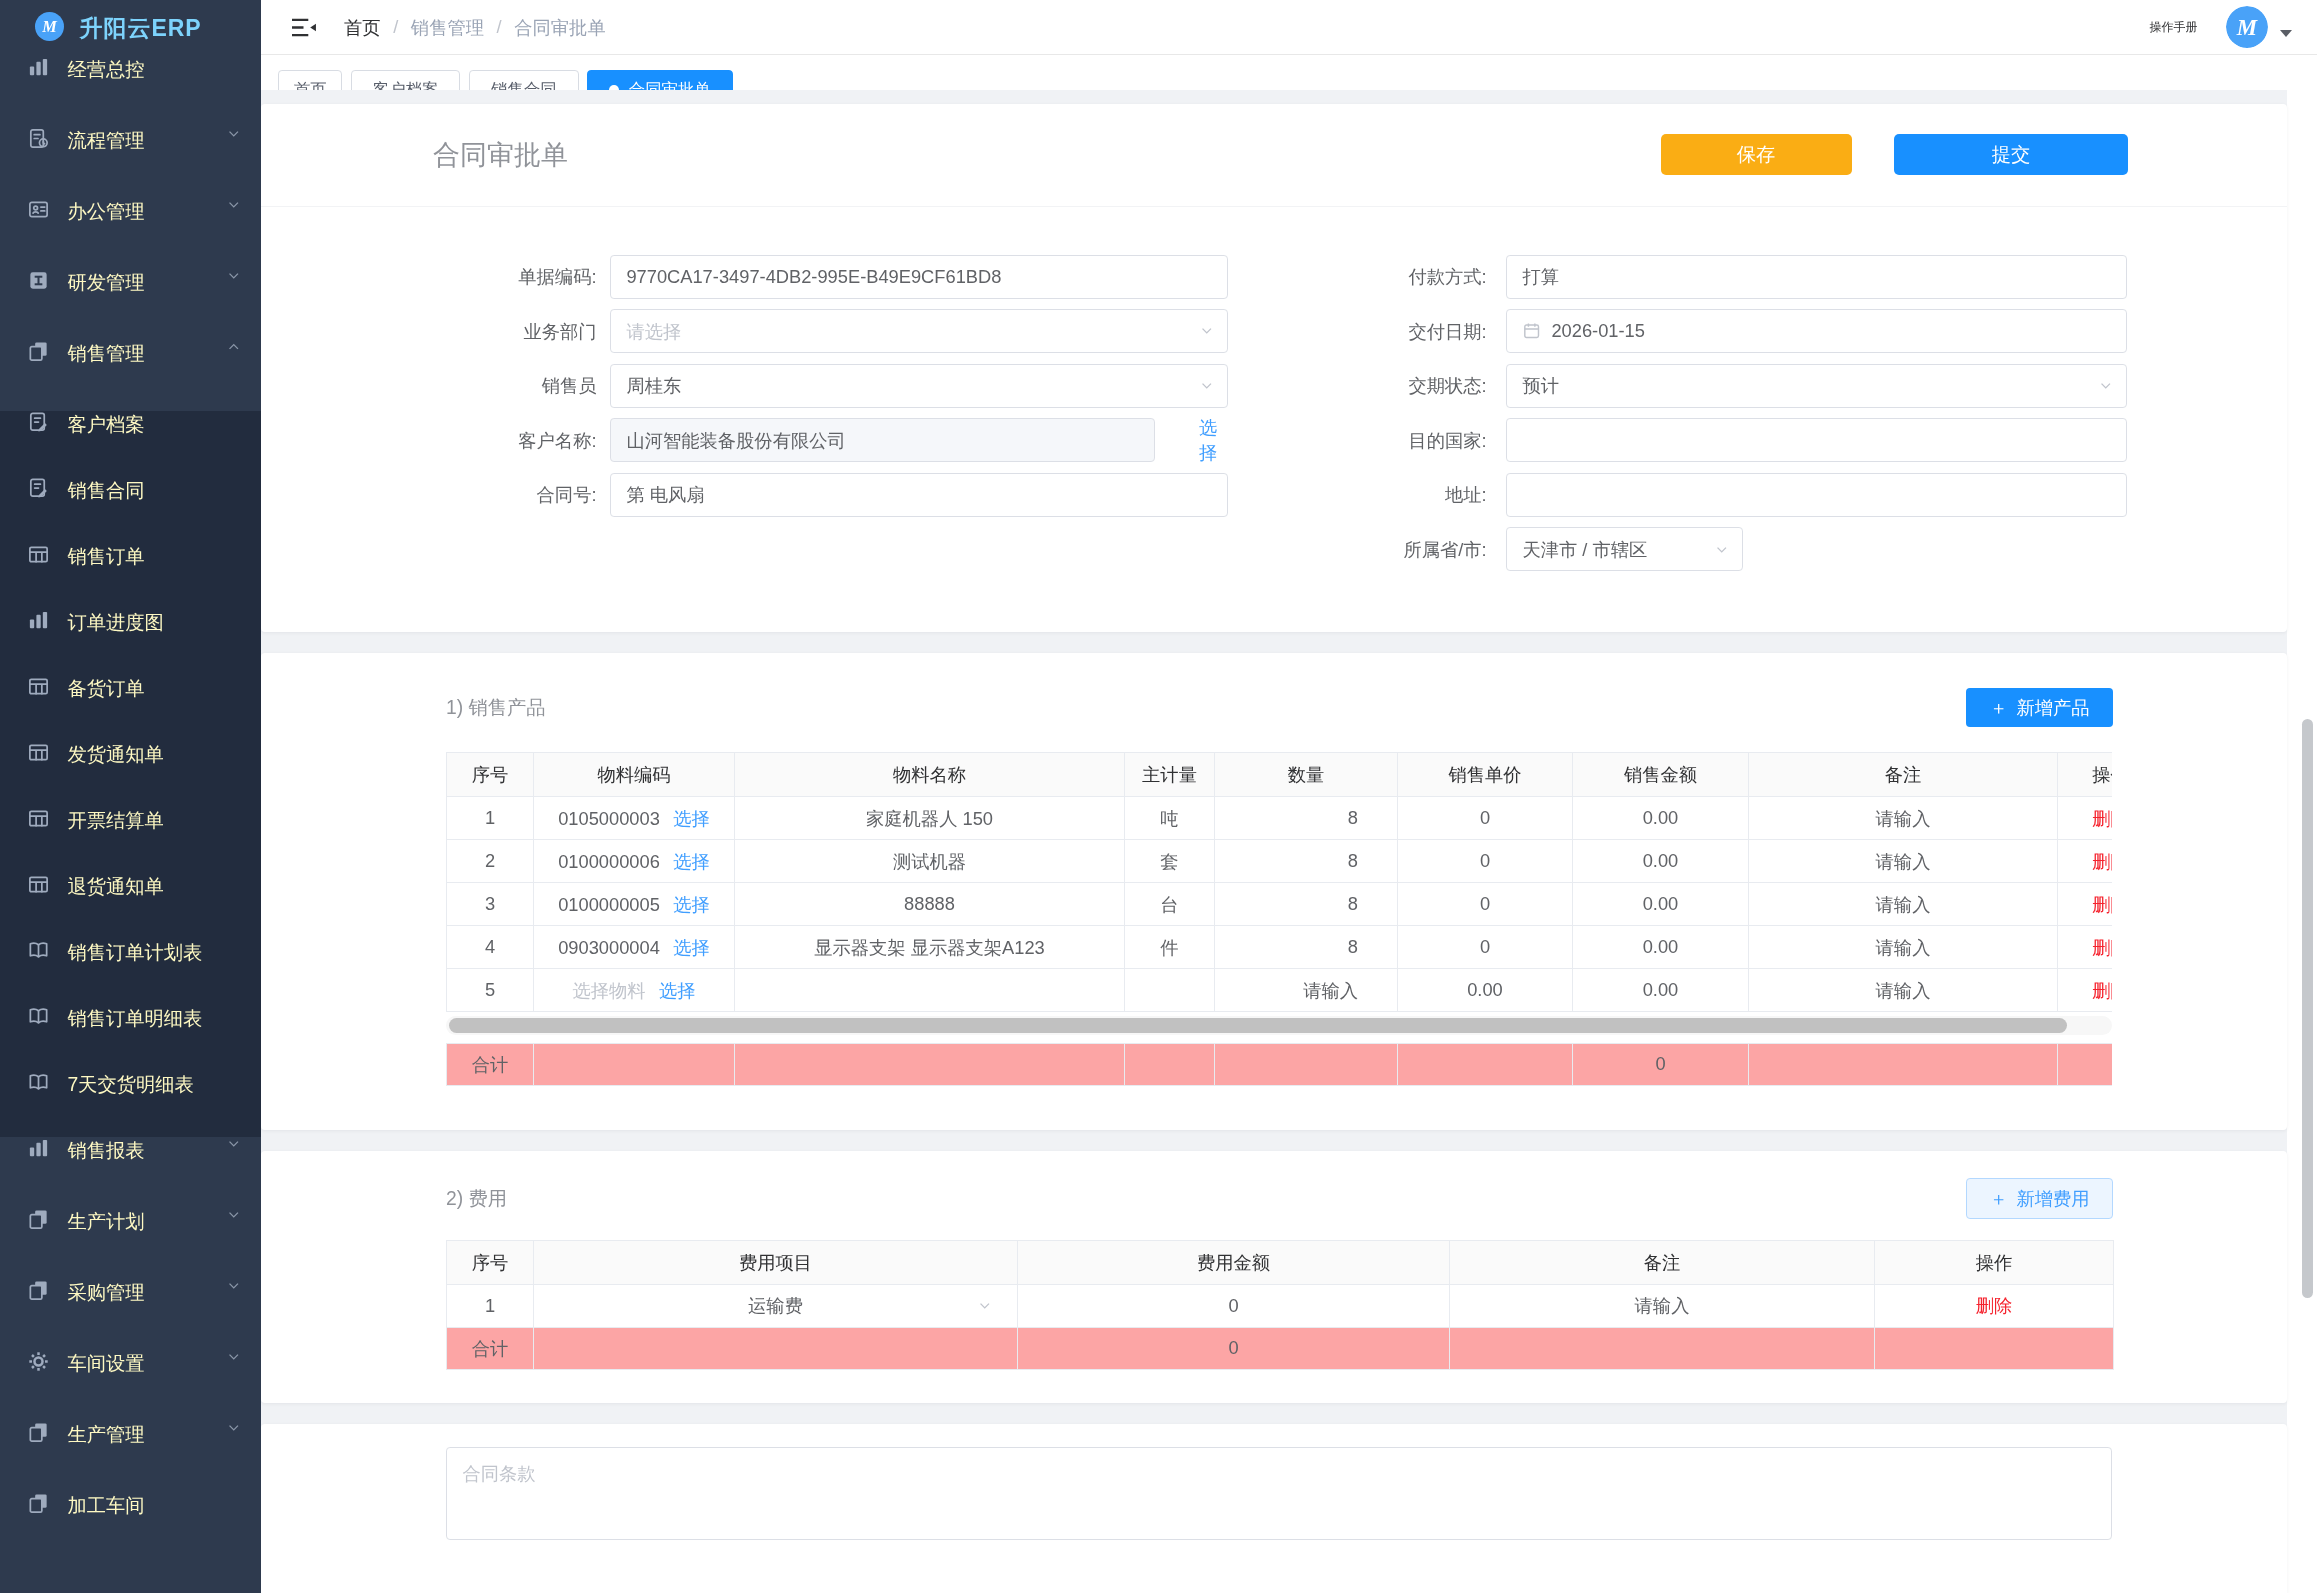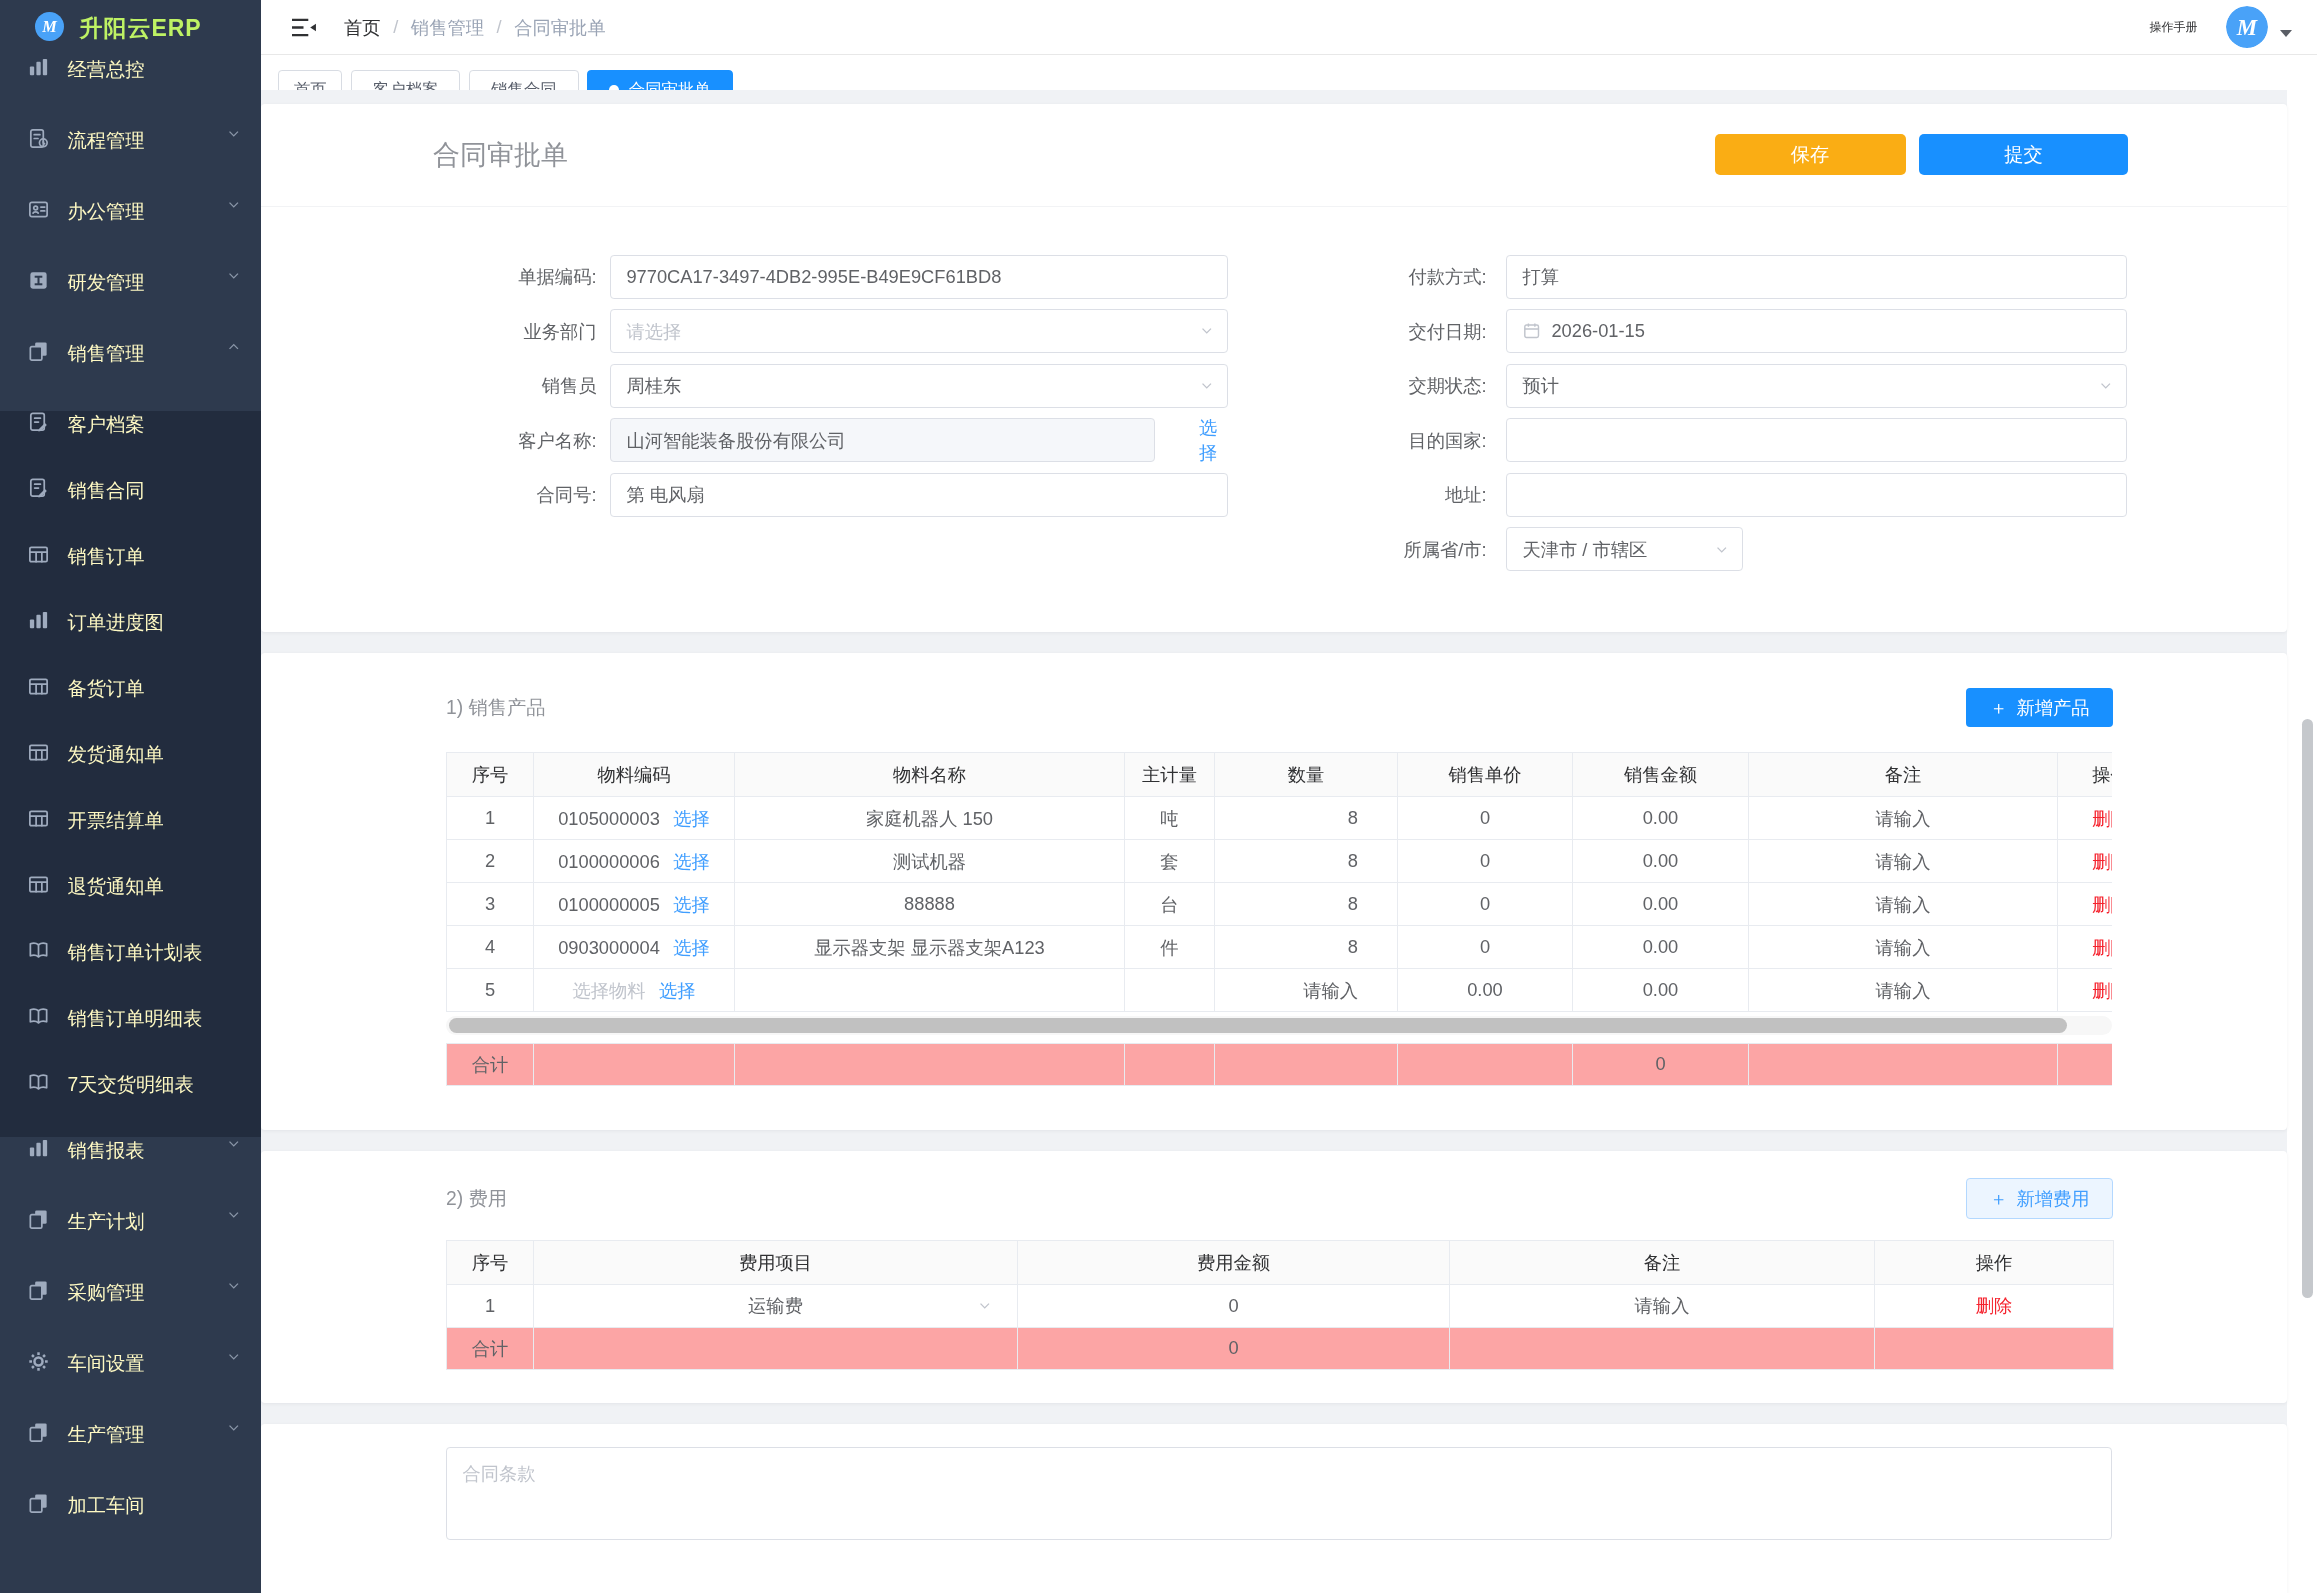--- a/index.html
+++ b/index.html
@@ -6,21 +6,21 @@
   body{
     width:2317px;height:1593px;overflow:hidden;
     font-family:"Liberation Sans","DejaVu Sans",sans-serif;
     background:#f0f2f5;color:#606266;
   }
   .app{display:flex;width:2317px;height:1593px;}
 
   
   .sidebar{width:261px;min-width:261px;height:1593px;background:#2e3a4e;overflow:hidden;}
   .logo-row{height:56px;display:flex;align-items:center;padding-left:35px;}
-  .logo-text{color:#bef264;font-size:23px;font-weight:bold;margin-left:15.4px;letter-spacing:1px;}
+  .logo-text{color:#7dd3fc;font-size:23px;font-weight:bold;margin-left:15.4px;letter-spacing:1px;}
   .menu-item{height:71px;display:flex;align-items:flex-start;padding:0 21px 0 27px;color:#fef9c3;font-size:19.3px;cursor:pointer;}
   .menu-item .mi-icon{width:23px;height:23px;color:#9fabbe;display:flex;align-items:center;justify-content:center;}
   .menu-item .mi-label{margin-left:17.4px;flex:1;}
   .menu-item .mi-chevron{color:#8a96a8;display:flex;}
   .submenu{background:#222c3e;}
   .submenu .menu-item{height:66px;}
 
   
   .main{flex:1;display:flex;flex-direction:column;height:1593px;}
   .topbar{height:55px;min-height:55px;background:#fff;border-bottom:1px solid #e8e8e8;display:flex;align-items:center;padding:0 25px 0 29px;box-sizing:border-box;}
@@ -48,21 +48,21 @@
 
   
   .v-thumb{position:absolute;right:3.9px;top:664px;width:11.6px;height:579px;background:#c5c8cc;border-radius:5.8px;z-index:5;}
 
   
   .card-head{height:102px;display:flex;align-items:center;justify-content:space-between;padding:0 159px 0 172px;border-bottom:1px solid #f2f3f5;}
   .form-title{font-size:27px;color:#909399;}
   .head-btns{display:flex;gap:13.5px;}
   .btn{height:41px;border-radius:5px;font-size:19.3px;color:#fff;display:flex;align-items:center;justify-content:center;cursor:pointer;border:none;}
   .btn-save{width:191px;background:#faad14;}
-  .btn-submit{width:209px;background:#1890ff;}
+  .btn-submit{width:234px;background:#1890ff;margin-left:29px;}
   .form-grid{display:flex;padding:48px 159px 50px 191px;}
   .form-col-left{width:776px;}
   .form-col-right{width:785px;margin-left:114px;}
   .field-row{display:flex;align-items:center;height:44px;margin-bottom:10.6px;}
   .field-label{width:158px;min-width:158px;text-align:right;padding-right:13.5px;font-size:18.3px;color:#606266;box-sizing:border-box;}
   .form-col-right .field-label{width:164px;min-width:164px;padding-right:19.3px;}
   .control{flex:1;height:44px;border:1px solid #dcdfe6;border-radius:3.9px;display:flex;align-items:center;padding:0 15.4px;box-sizing:border-box;font-size:18.3px;color:#606266;background:#fff;position:relative;}
   .control.fixed564{flex:none;width:545px;background:#f5f7fa;}
   .control.fixed245{flex:none;width:237px;}
   .control .chev{position:absolute;right:13.5px;color:#c0c4cc;display:flex;}

